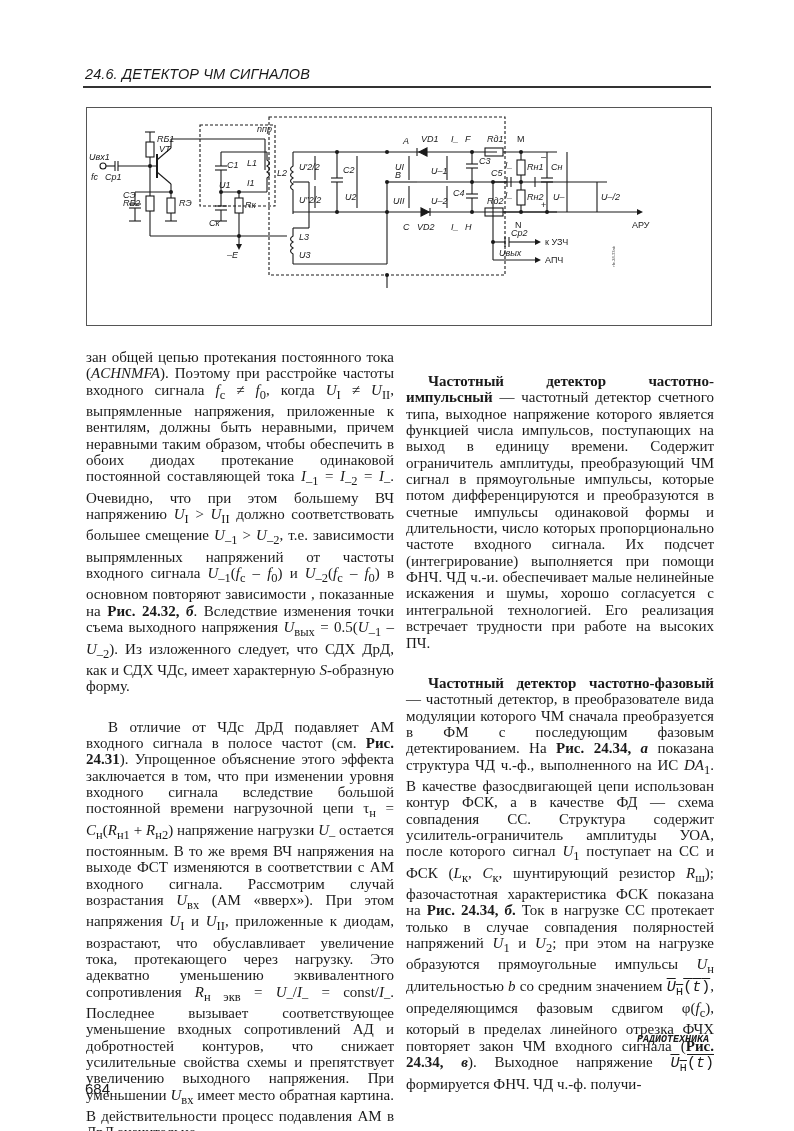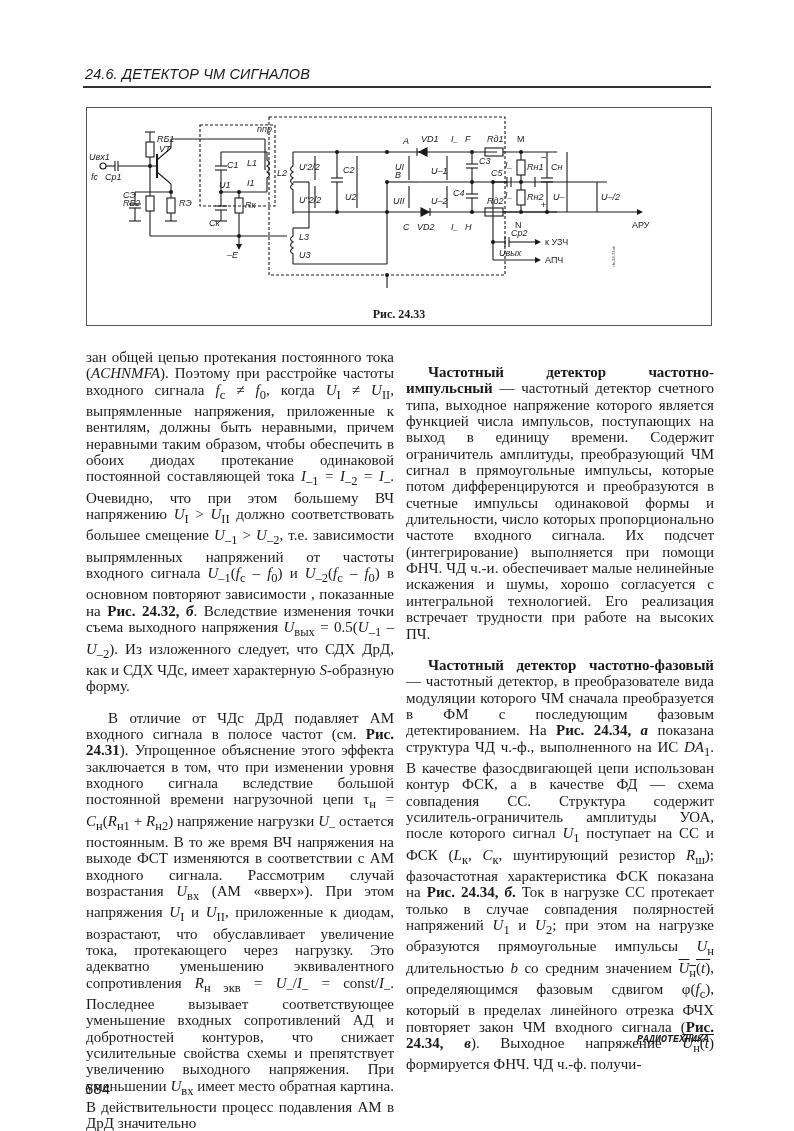--- a/index.html
+++ b/index.html
@@ -8,24 +8,24 @@
   .head-rule { position: absolute; left: 83px; top: 86px; width: 628px; height: 2px; background: #333; }
   .figure-frame { position: absolute; left: 86px; top: 107px; width: 626px; height: 219px; border: 1px solid #555; box-sizing: border-box; }
   .figure-frame svg { position: absolute; left: 0; top: 0; }
   .fig-caption { position: absolute; left: 0; width: 100%; top: 199px; text-align: center; font-family: "Liberation Serif", serif; font-weight: bold; font-size: 12px; }
   .fig-side-code { position: absolute; right: 95px; top: 138px; font-family: "Liberation Sans", sans-serif; font-size: 4px; writing-mode: vertical-rl; transform: rotate(180deg); color: #444; }
   .col { position: absolute; top: 349px; width: 308px; font-family: "Liberation Serif", serif; font-size: 15px; line-height: 16.35px; text-align: justify; hyphens: manual; }
   .col-left { left: 86px; }
   .col-right { left: 406px; }
   .col p { margin: 0; }
   .col p.indent { text-indent: 22px; }
-  .col .gap { margin-top: 15px; }
+  .col .gap { margin-top: 24px; }
   b { font-weight: bold; }
   i { font-style: italic; }
-  .overline { text-decoration: overline; }
+  .overline { text-decoration: overline; font-family: Liberation Mono, monospace; }
   .folio { position: absolute; left: 85px; top: 1080px; font-family: "Liberation Sans", sans-serif; font-size: 15px; }
   .book-title { position: absolute; right: 85px; top: 1034px; font-family: Liberation Mono, monospace; font-size: 10px; font-style: italic; font-weight: bold; }
   .lbl { font-family: "Liberation Sans", sans-serif; font-size: 9px; font-style: italic; fill: #1a1a1a; }
   .lbl-n { font-family: "Liberation Sans", sans-serif; font-size: 9px; fill: #1a1a1a; }
 </style>
 </head>
 <body>
 
 <div class="running-head">24.6. ДЕТЕКТОР ЧМ СИГНАЛОВ</div>
 <div class="head-rule"></div>
@@ -239,21 +239,20 @@
     <text class="lbl" x="514" y="92">U–/2</text>
     <text class="lbl-n" x="454" y="52">–</text>
     <text class="lbl-n" x="454" y="100">+</text>
     <text class="lbl" x="424" y="128">Cр2</text>
     <text class="lbl-n" x="458" y="137">к УЗЧ</text>
     <text class="lbl" x="412" y="148">Uвых</text>
     <text class="lbl-n" x="458" y="155">АПЧ</text>
     <text class="lbl-n" x="545" y="120">АРУ</text>
   </svg>
   <div class="fig-side-code">rfe-24-33ab</div>
-  <div class="fig-caption">Рис. 24.33</div>
 </div>
 
 <div class="col col-left">
   <p>зан общей цепью протекания постоянного тока (<i>ACHNMFA</i>). Поэтому при расстройке частоты входного сигнала <i>f</i><sub>c</sub> ≠ <i>f</i><sub>0</sub>, когда <i>U</i><sub>I</sub> ≠ <i>U</i><sub>II</sub>, выпрямленные напряжения, приложенные к вентилям, должны быть неравными, причем неравными таким образом, чтобы обеспечить в обоих диодах протекание одинаковой постоянной составляющей тока <i>I</i><sub>–1</sub> = <i>I</i><sub>–2</sub> = <i>I</i><sub>–</sub>. Очевидно, что при этом большему ВЧ напряжению <i>U</i><sub>I</sub> &gt; <i>U</i><sub>II</sub> должно соответствовать большее смещение <i>U</i><sub>–1</sub> &gt; <i>U</i><sub>–2</sub>, т.е. зависимости выпрямленных напряжений от частоты входного сигнала <i>U</i><sub>–1</sub>(<i>f</i><sub>c</sub> – <i>f</i><sub>0</sub>) и <i>U</i><sub>–2</sub>(<i>f</i><sub>c</sub> – <i>f</i><sub>0</sub>) в основном повторяют зависимости , показанные на <b>Рис. 24.32, <i>б</i></b>. Вследствие изменения точки съема выходного напряжения <i>U</i><sub>вых</sub> = 0.5(<i>U</i><sub>–1</sub> – <i>U</i><sub>–2</sub>). Из изложенного следует, что СДХ ДрД, как и СДХ ЧДс, имеет характерную <i>S</i>-образную форму.</p>
   <p class="indent gap">В отличие от ЧДс ДрД подавляет АМ входного сигнала в полосе частот (см. <b>Рис. 24.31</b>). Упрощенное объяснение этого эффекта заключается в том, что при изменении уровня входного сигнала вследствие большой постоянной времени нагрузочной цепи τ<sub>н</sub> = <i>C</i><sub>н</sub>(<i>R</i><sub>н1</sub> + <i>R</i><sub>н2</sub>) напряжение нагрузки <i>U</i><sub>–</sub> остается постоянным. В то же время ВЧ напряжения на выходе ФСТ изменяются в соответствии с АМ входного сигнала. Рассмотрим случай возрастания <i>U</i><sub>вх</sub> (АМ «вверх»). При этом напряжения <i>U</i><sub>I</sub> и <i>U</i><sub>II</sub>, приложенные к диодам, возрастают, что обуславливает увеличение тока, протекающего через нагрузку. Это адекватно уменьшению эквивалентного сопротивления <i>R</i><sub>н экв</sub> = <i>U</i><sub>–</sub>/<i>I</i><sub>–</sub> = const/<i>I</i><sub>–</sub>. Последнее вызывает соответствующее уменьшение входных сопротивлений АД и добротностей контуров, что снижает усилительные свойства схемы и препятствует увеличению выходного напряжения. При уменьшении <i>U</i><sub>вх</sub> имеет место обратная картина. В действительности процесс подавления АМ в ДрД значительно</p>
 </div>
 
 <div class="col col-right">
   <p class="indent gap"><b>Частотный детектор частотно-импульсный</b> — частотный детектор счетного типа, выходное напряжение которого является функцией числа импульсов, поступающих на выход в единицу времени. Содержит ограничитель амплитуды, преобразующий ЧМ сигнал в прямоугольные импульсы, которые потом дифференцируются и преобразуются в счетные импульсы одинаковой формы и длительности, число которых пропорционально частоте входного сигнала. Их подсчет (интегрирование) выполняется при помощи ФНЧ. ЧД ч.-и. обеспечивает малые нелинейные искажения и шумы, хорошо согласуется с интегральной технологией. Его реализация встречает трудности при работе на высоких ПЧ.</p>
   <p class="indent gap"><b>Частотный детектор частотно-фазовый</b> — частотный детектор, в преобразователе вида модуляции которого ЧМ сначала преобразуется в ФМ с последующим фазовым детектированием. На <b>Рис. 24.34, <i>а</i></b> показана структура ЧД ч.-ф., выполненного на ИС <i>DA</i><sub>1</sub>. В качестве фазосдвигающей цепи использован контур ФСК, а в качестве ФД — схема совпадения СС. Структура содержит усилитель-ограничитель амплитуды УОА, после которого сигнал <i>U</i><sub>1</sub> поступает на СС и ФСК (<i>L</i><sub>к</sub>, <i>C</i><sub>к</sub>, шунтирующий резистор <i>R</i><sub>ш</sub>); фазочастотная характеристика ФСК показана на <b>Рис. 24.34, <i>б</i>.</b> Ток в нагрузке СС протекает только в случае совпадения полярностей напряжений <i>U</i><sub>1</sub> и <i>U</i><sub>2</sub>; при этом на нагрузке образуются прямоугольные импульсы <i>U</i><sub>н</sub> длительностью <i>b</i> со средним значением <span class="overline"><i>U</i><sub>н</sub>(<i>t</i>)</span>, определяющимся фазовым сдвигом φ(<i>f</i><sub>c</sub>), который в пределах линейного отрезка ФЧХ повторяет закон ЧМ входного сигнала (<b>Рис. 24.34, <i>в</i></b>). Выходное напряжение <span class="overline"><i>U</i><sub>н</sub>(<i>t</i>)</span> формируется ФНЧ. ЧД ч.-ф. получи-</p>

